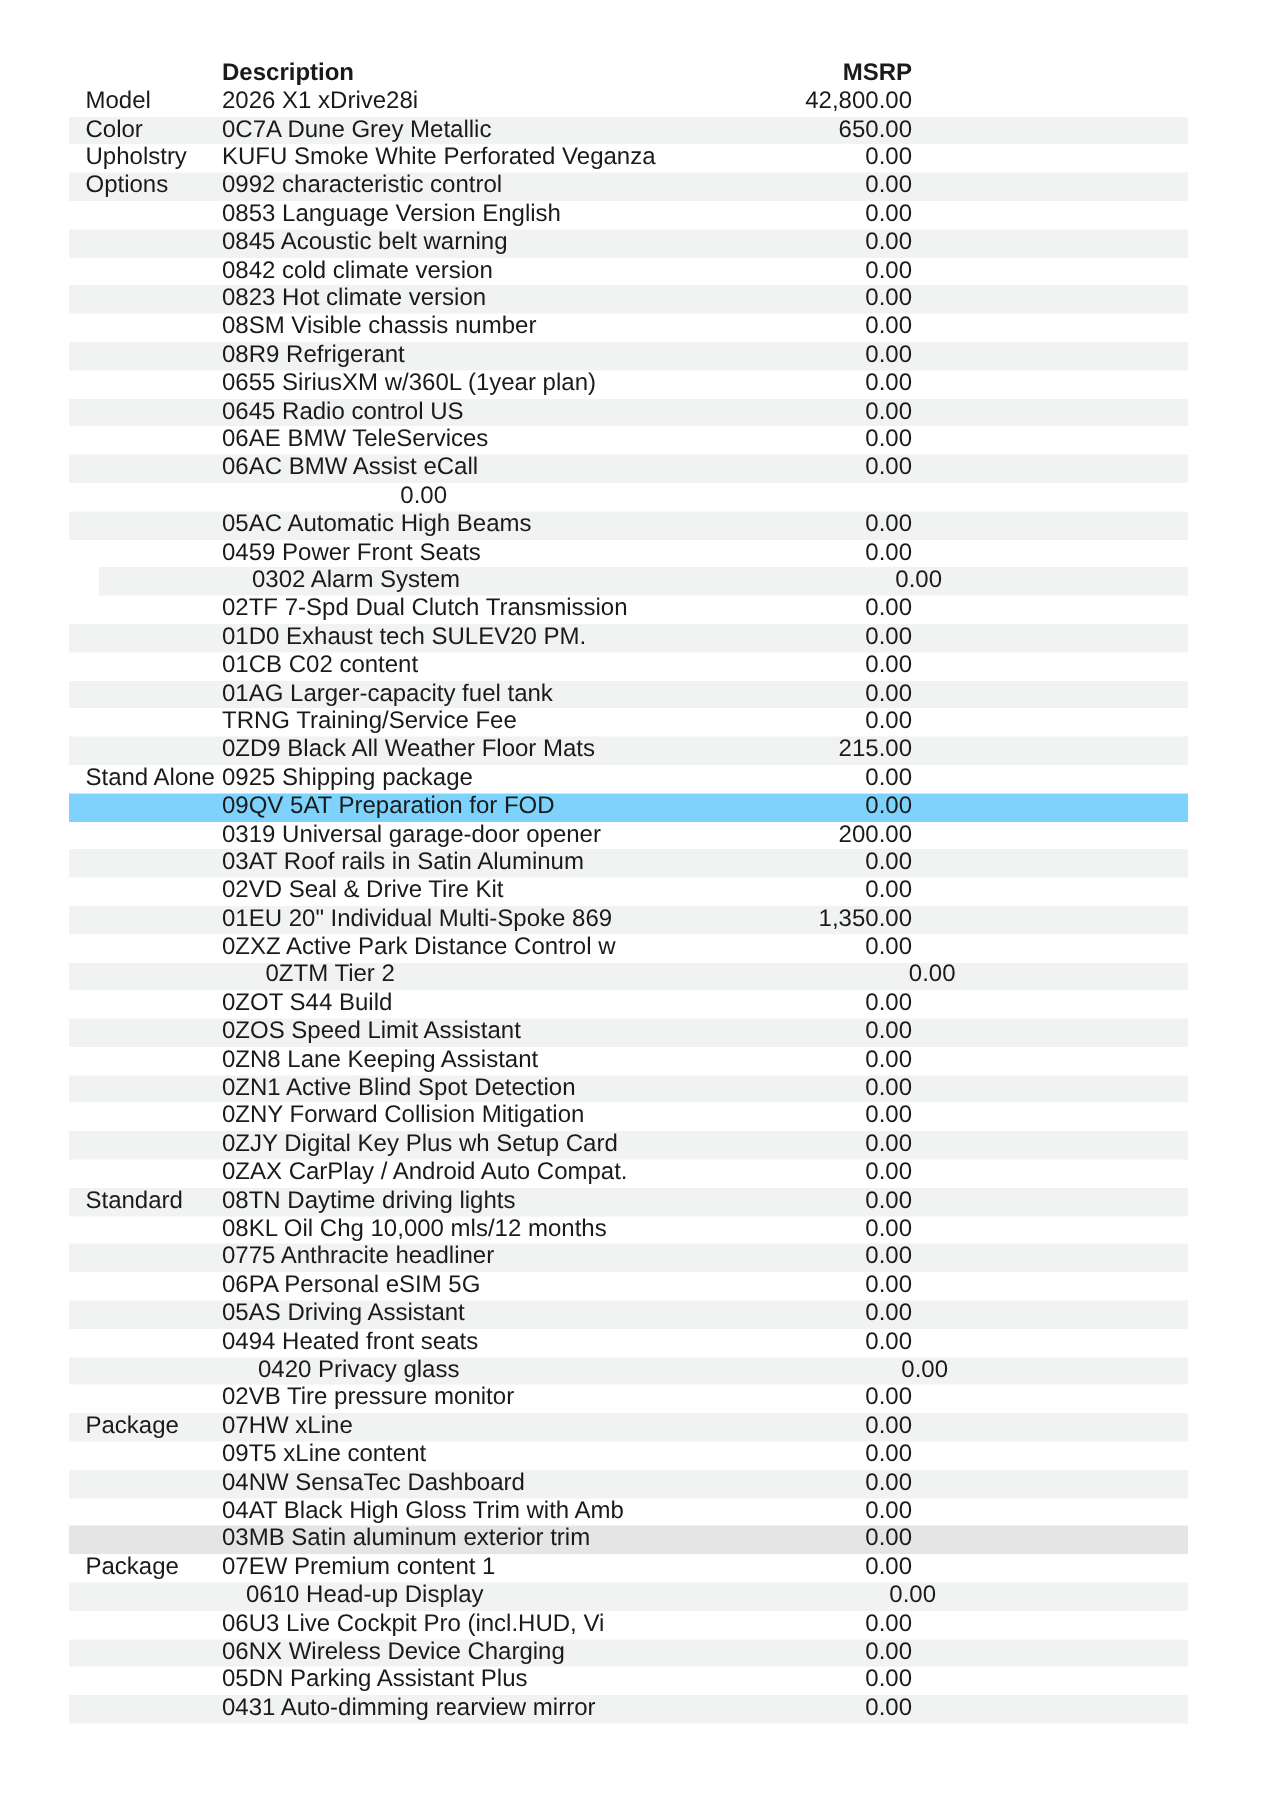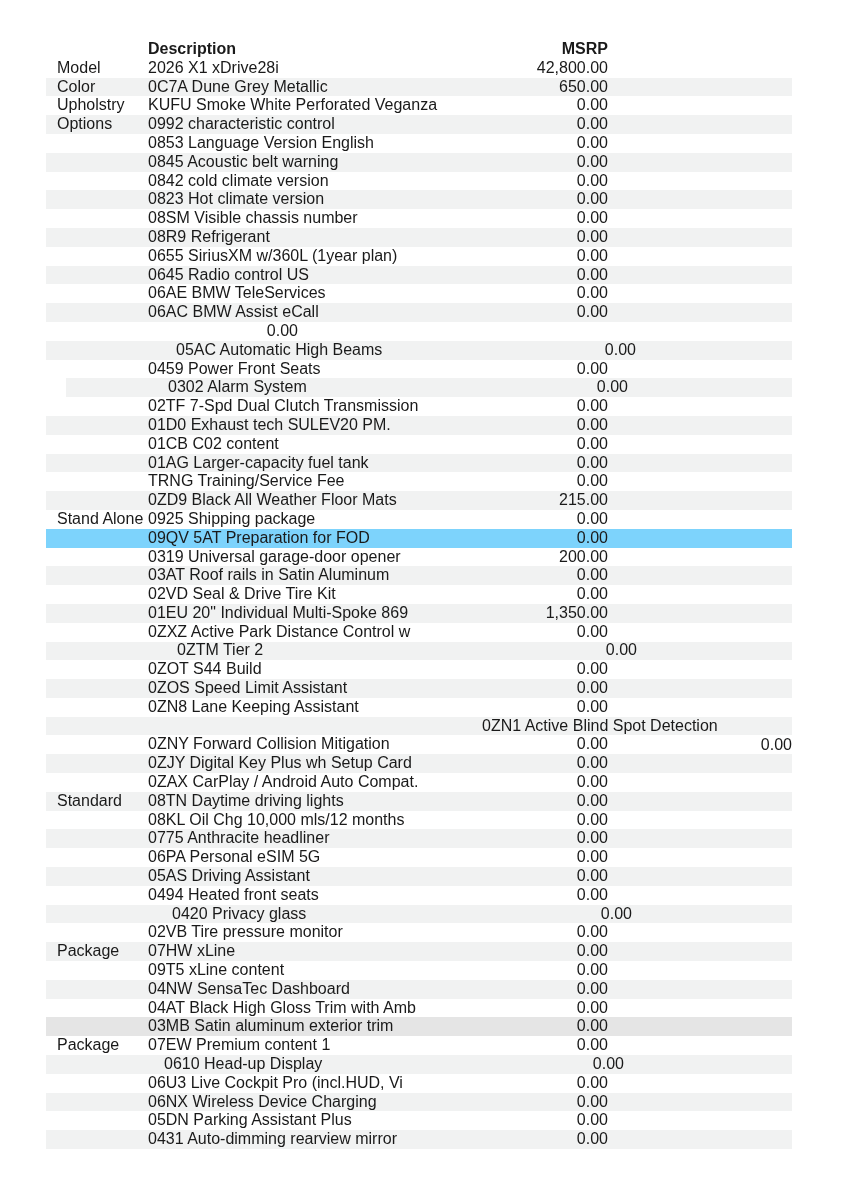--- a/index.html
+++ b/index.html
@@ -151,21 +151,21 @@
         <div class="cell cat"></div>
         <div class="cell desc">06AC BMW Assist eCall</div>
         <div class="cell msrp">0.00</div>
         <div class="cell fill"></div>
       </div>
       <div class="row">
         <div class="cell cat"></div>
         <div class="cell msrp">0.00</div>
         <div class="cell fill"></div>
       </div>
-      <div class="row striped" style="background: rgb(241, 242, 242); padding-left: 28px;">
+      <div class="row striped" style="background: rgb(241, 242, 242);">
         <div class="cell cat"></div>
         <div class="cell desc">05AC Automatic High Beams</div>
         <div class="cell msrp">0.00</div>
         <div class="cell fill"></div>
       </div>
       <div class="row">
         <div class="cell cat"></div>
         <div class="cell desc">0459 Power Front Seats</div>
         <div class="cell msrp">0.00</div>
         <div class="cell fill"></div>
@@ -271,21 +271,21 @@
         <div class="cell desc">0ZOS Speed Limit Assistant</div>
         <div class="cell msrp">0.00</div>
         <div class="cell fill"></div>
       </div>
       <div class="row">
         <div class="cell cat"></div>
         <div class="cell desc">0ZN8 Lane Keeping Assistant</div>
         <div class="cell msrp">0.00</div>
         <div class="cell fill"></div>
       </div>
-      <div class="row striped" style="background: rgb(241, 242, 242); flex-direction: column;">
+      <div class="row striped" style="background: rgb(241, 242, 242);">
         <div class="cell cat"></div>
         <div class="cell desc">0ZN1 Active Blind Spot Detection</div>
         <div class="cell msrp">0.00</div>
         <div class="cell fill"></div>
       </div>
       <div class="row">
         <div class="cell cat"></div>
         <div class="cell desc">0ZNY Forward Collision Mitigation</div>
         <div class="cell msrp">0.00</div>
         <div class="cell fill"></div>

